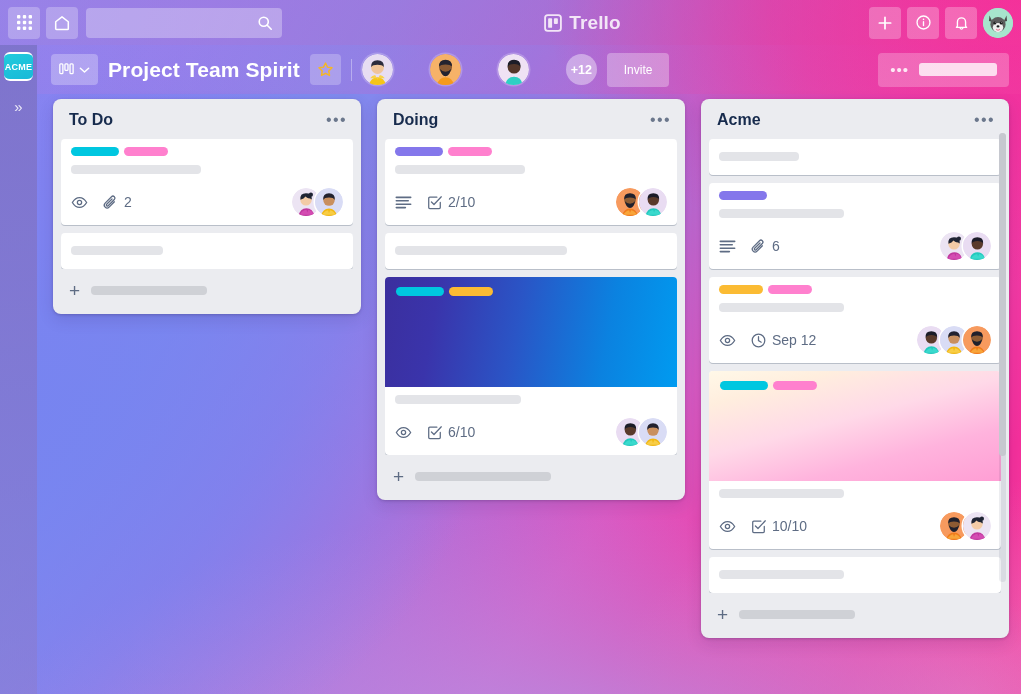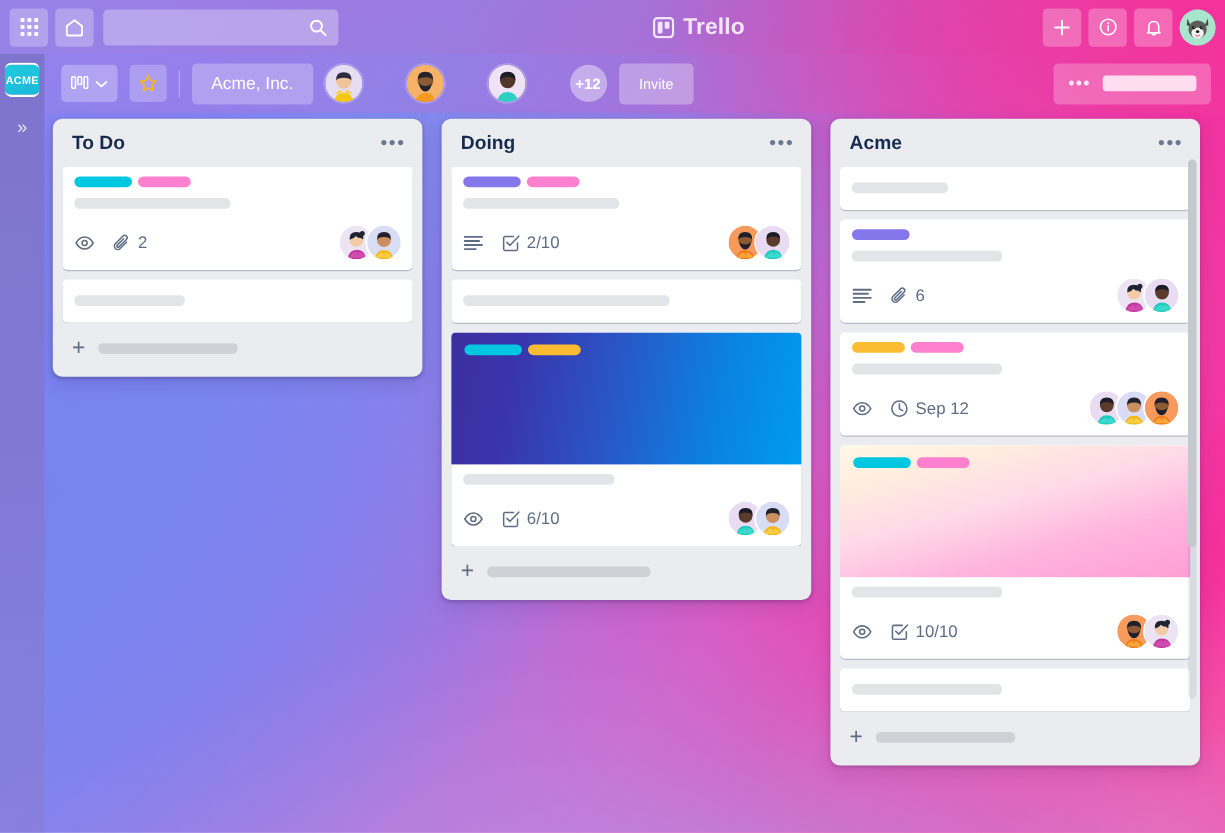--- a/index.html
+++ b/index.html
@@ -142,21 +142,21 @@
     display: flex; align-items: center; gap: 10px; padding: 0 12px;
     cursor: pointer;
   }
   .bb-dots { color: rgba(255,255,255,.85); font-size: 15px; letter-spacing: 1px; line-height: 0.6; }
   .bb-ghost { width: 78px; height: 13px; border-radius: 3px; background: rgba(255,255,255,.78); }
 
   
   .board {
     position: absolute; top: 94px; left: 37px; right: 0; bottom: 0;
     display: flex; align-items: flex-start; gap: 16px;
-    padding: 5px 12px 0 7px;
+    padding: 5px 12px 0 16px;
     z-index: 3;
   }
   .list {
     width: 308px; flex: none;
     background: #ebecf0; border-radius: 8px;
     padding: 8px 8px 6px 8px;
     box-shadow: 0 1px 3px rgba(30,20,60,.22), 0 6px 16px rgba(40,20,70,.12);
     display: flex; flex-direction: column;
     max-height: 100%;
     position: relative;
@@ -302,27 +302,27 @@
   <div class="board-switch">
     <svg width="15" height="13" viewBox="0 0 16 14">
       <rect x="0.8" y="1" width="3.3" height="10.4" rx="1" fill="none" stroke="#fff" stroke-width="1.4"></rect>
       <rect x="6.3" y="1" width="3.3" height="7" rx="1" fill="none" stroke="#fff" stroke-width="1.4"></rect>
       <rect x="11.8" y="1" width="3.3" height="10.4" rx="1" fill="none" stroke="#fff" stroke-width="1.4"></rect>
     </svg>
     <svg width="11" height="8" viewBox="0 0 12 8" fill="none" stroke="#fff" stroke-width="1.6" stroke-linecap="round" stroke-linejoin="round">
       <path d="M1.5 2 L6 6.2 L10.5 2"></path>
     </svg>
   </div>
+  <div class="board-title">Project Team Spirit</div>
   <div class="star-btn">
     <svg width="17" height="17" viewBox="0 0 20 20" fill="none" stroke="#f5b623" stroke-width="1.7" stroke-linejoin="round">
       <path d="M10 2.4 l2.35 4.8 5.3.78 -3.83 3.72 .9 5.28 L10 14.48 l-4.72 2.5 .9 -5.28 L2.35 7.98 l5.3 -.78 Z"></path>
     </svg>
   </div>
   <div class="bb-divider"></div>
-  <div class="team-pill">Acme, Inc.</div>
   <div class="members">
     <div class="member">
       <svg viewBox="0 0 32 32" width="31" height="31">
         <circle cx="16" cy="16" r="16" fill="#e7ddf2"></circle>
         <path d="M16 24 q-7 0-8.6 8 h17.2 Q23 24 16 24z" fill="#f5c518"></path>
         <path d="M8.4 25 q2-3 5.2-3.4 l2.4 5 2.4-5 Q21.6 22 23.6 25 Z" fill="#f7d24a"></path>
         <circle cx="16" cy="14" r="6.6" fill="#f0c49a"></circle>
         <path d="M9.4 13.6 q-.4-7.2 6.6-7.2 t6.6 7.2 q-1.6-2.4-6.6-2.4 t-6.6 2.4z" fill="#2b2b3d"></path>
       </svg>
     </div>

